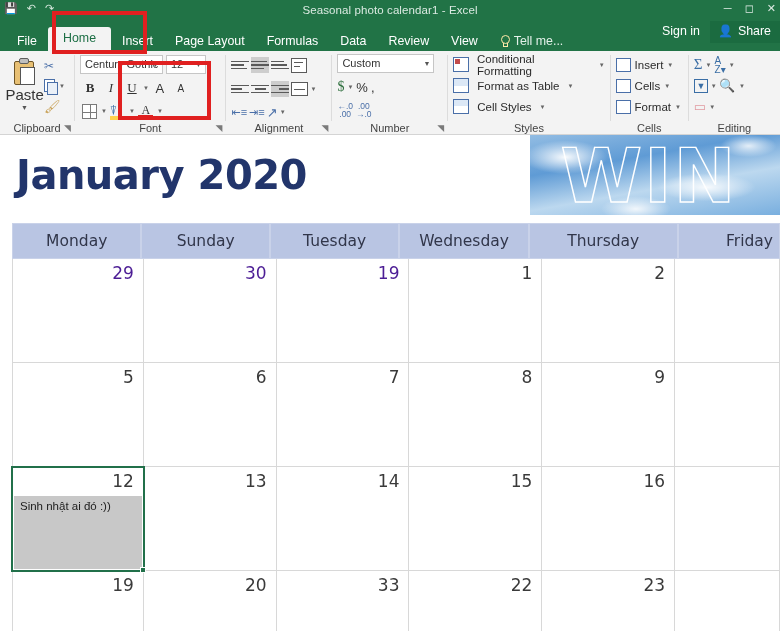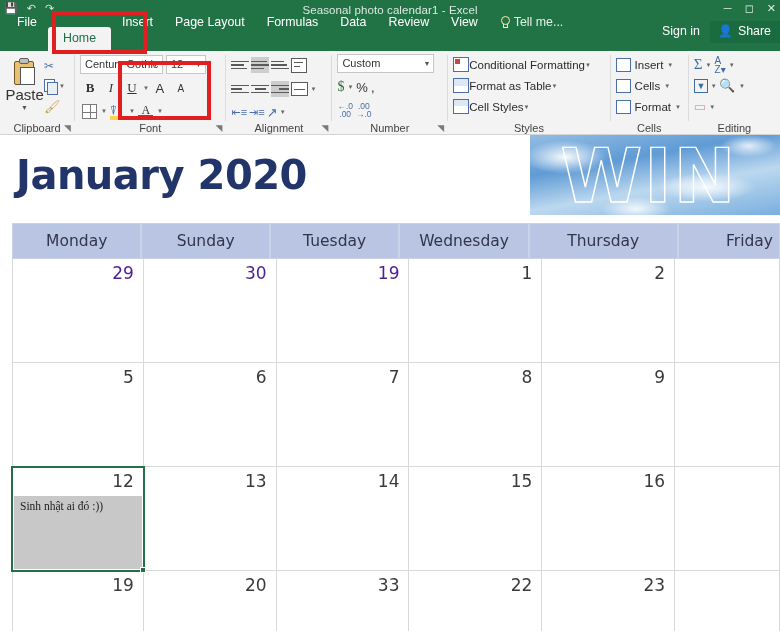--- a/index.html
+++ b/index.html
@@ -36,21 +36,21 @@
   
   .tabstrip {
     height: 25px;
     background: #217346;
     display: flex; align-items: flex-end;
     position: relative;
     padding-left: 6px;
   }
   .tab {
     font-size: 12.4px; color: #ffffff;
-    padding: 3px 11px 21px 11px;
+    padding: 3px 11px 2px 11px;
     line-height: 16px; white-space: nowrap;
     cursor: default;
   }
   .tab.active {
     background: #f3f3f3; color: #1d6f45;
     border-radius: 3px 3px 0 0;
     padding: 3px 15px 5px 15px;
   }
   .tab.tellme { color: #e2f0e8; display: flex; align-items: center; gap: 5px; }
   .bulb {
@@ -202,21 +202,21 @@
     font-size: 11px; color:#333; padding: 2px 12px 0 4px; position: relative;
   }
   .num-row { display:flex; align-items:center; gap:3px; height:22px; margin-top:3px; }
   .dollar { font-size: 14px; color: #2f6f3e; font-family: "Liberation Serif", serif; }
   .pct { font-size: 13px; color:#333; }
   .comma { font-size: 13px; color:#333; }
   .dec-ico { font-size: 8.5px; color: #4a6fa8; line-height: 8px; text-align:center; }
 
   
   .stylegrp { width: 163px; }
-  .st-row { display:flex; align-items:center; gap:0; height:21px; font-size:11.5px; color:#2b2b2b; }
+  .st-row { display:flex; align-items:center; gap:8px; height:21px; font-size:11.5px; color:#2b2b2b; }
   .st-ico { width:16px; height:15px; border:1.2px solid #4a6fa8; background:#fff; position:relative; }
   .st-ico::after { content:""; position:absolute; left:1px; top:1px; width:5px; height:5px; background:#c14b4b; }
   .st-ico2 { width:16px; height:15px; border:1.2px solid #4a6fa8; background:linear-gradient(#dce8f6 50%, #fff 50%); }
 
   
   .cellgrp { width: 78px; }
   .cl-row { display:flex; align-items:center; gap:4px; height:21px; font-size:11.5px; color:#2b2b2b; }
   .cl-ico { width:15px; height:14px; border:1.2px solid #4a6fa8; background:#fff; position:relative; }
 
   
@@ -289,21 +289,21 @@
     position: absolute; right: 9px; top: 4px;
     font-size: 17px; color: #3a3a3a;
     font-family: "DejaVu Sans", sans-serif;
   }
   .daynum.dim { color: #4c1d95; margin-left: 12px; }
   .day-note {
     position: absolute; left: 1px; right: 1px; top: 29px; bottom: 1px;
     background: #c8c8c8;
     font-size: 11.5px; color: #1d1d1d;
     padding: 4px 5px 4px 6px;
-    font-family: Liberation Serif, serif;
+    font-family: Liberation Sans, sans-serif;
   }
   .day.selected { outline: 2px solid #21704a; outline-offset: -1px; z-index: 3; }
   .sel-handle {
     position: absolute; right: -3px; bottom: -3px; width: 6px; height: 6px;
     background: #21704a; border: 1px solid #fff; z-index: 4;
   }
 
   
   .annot {
     position: absolute; border: 4px solid #e02020; z-index: 50; pointer-events: none;

